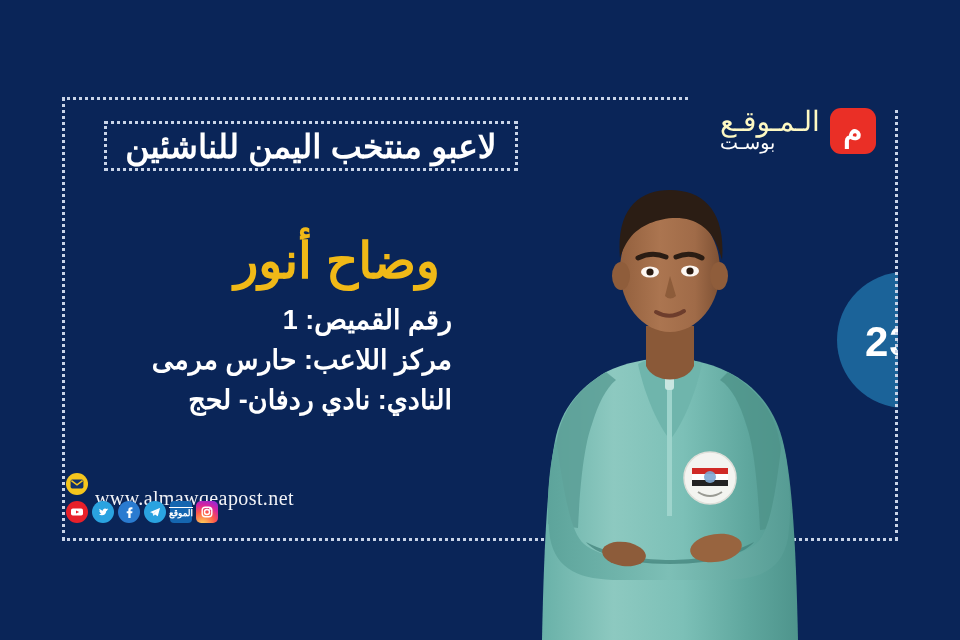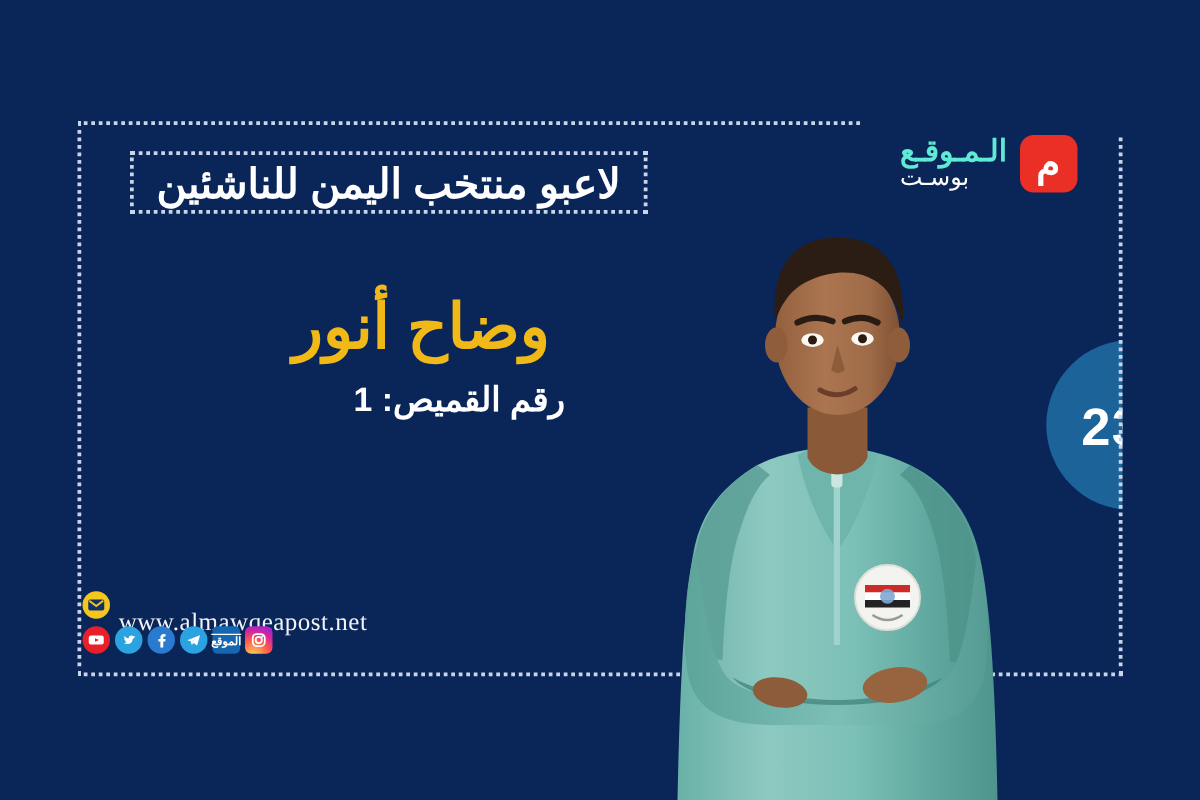--- a/index.html
+++ b/index.html
@@ -136,23 +136,23 @@
     gap: 10px;
     z-index: 7;
   }
   .logo-wordmark {
     display: flex;
     flex-direction: column;
     align-items: flex-end;
     direction: rtl;
   }
   .logo-line1 {
-    color: #5eead4;
-    font-size: 24px;
-    font-weight: bold;
+    color: #fef9c3;
+    font-size: 28px;
+    font-weight: normal;
     letter-spacing: 1px;
     line-height: 23px;
   }
   .logo-line2 {
     color: #ffffff;
     font-size: 19px;
     font-weight: normal;
     letter-spacing: 1px;
     line-height: 19px;
   }
@@ -343,20 +343,22 @@
     </div>
     <div class="logo-mark">
       <span class="logo-mark-glyph">م</span>
     </div>
   </div>
 
   <div class="player-name">وضاح أنور</div>
 
   <div class="details">
     <div class="detail-line">رقم القميص: 1</div>
+    <div class="detail-line">مركز اللاعب: حارس مرمى</div>
+    <div class="detail-line">النادي: نادي ردفان- لحج</div>
   </div>
 
   <div class="footer">
 
     <div class="footer-row">
       <span class="ico ico-mail">
         <svg width="14" height="10" viewBox="0 0 14 10">
           <rect x="0.6" y="0.6" width="12.8" height="8.8" rx="1.6" fill="#10306a"></rect>
           <path d="M1.4 1.6 L7 5.8 L12.6 1.6" stroke="#f5c61d" stroke-width="1.5" fill="none"></path>
         </svg>

